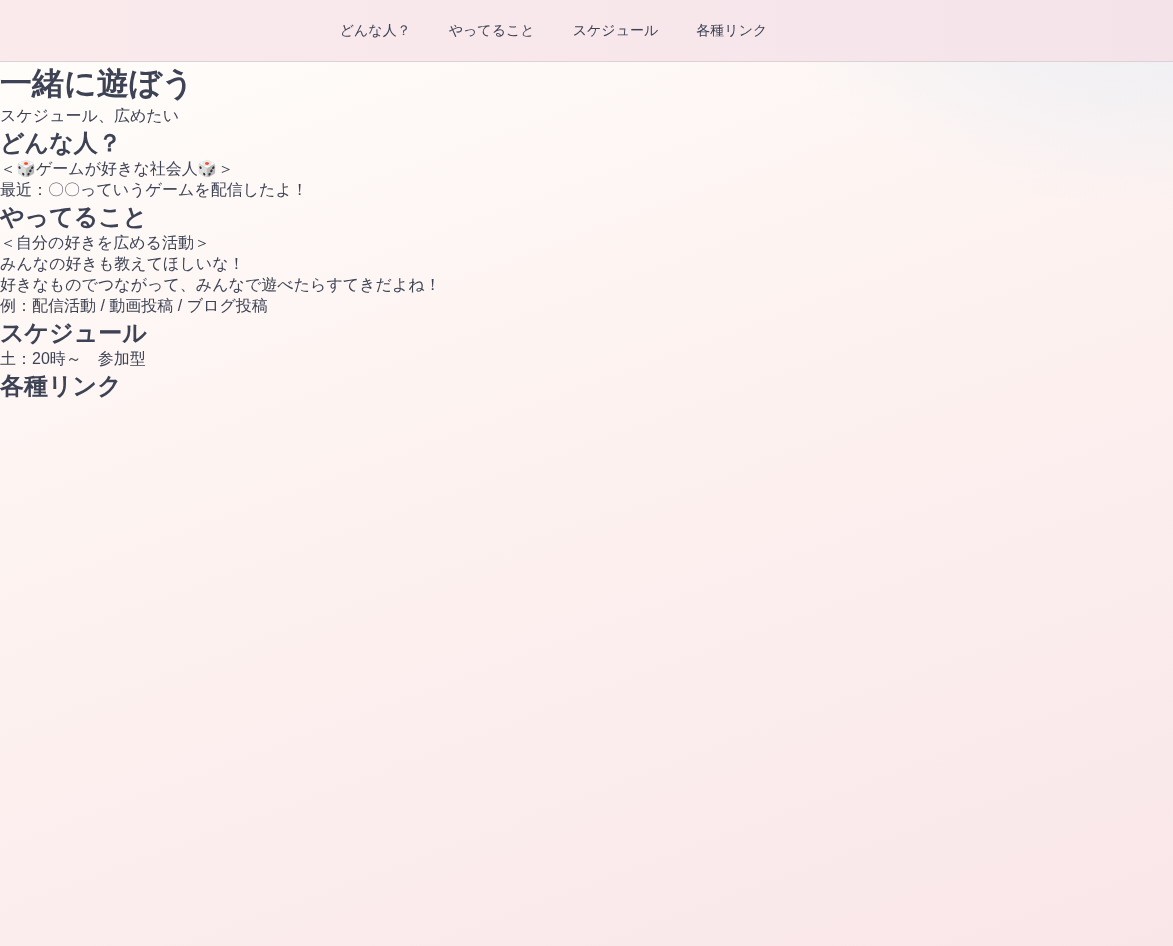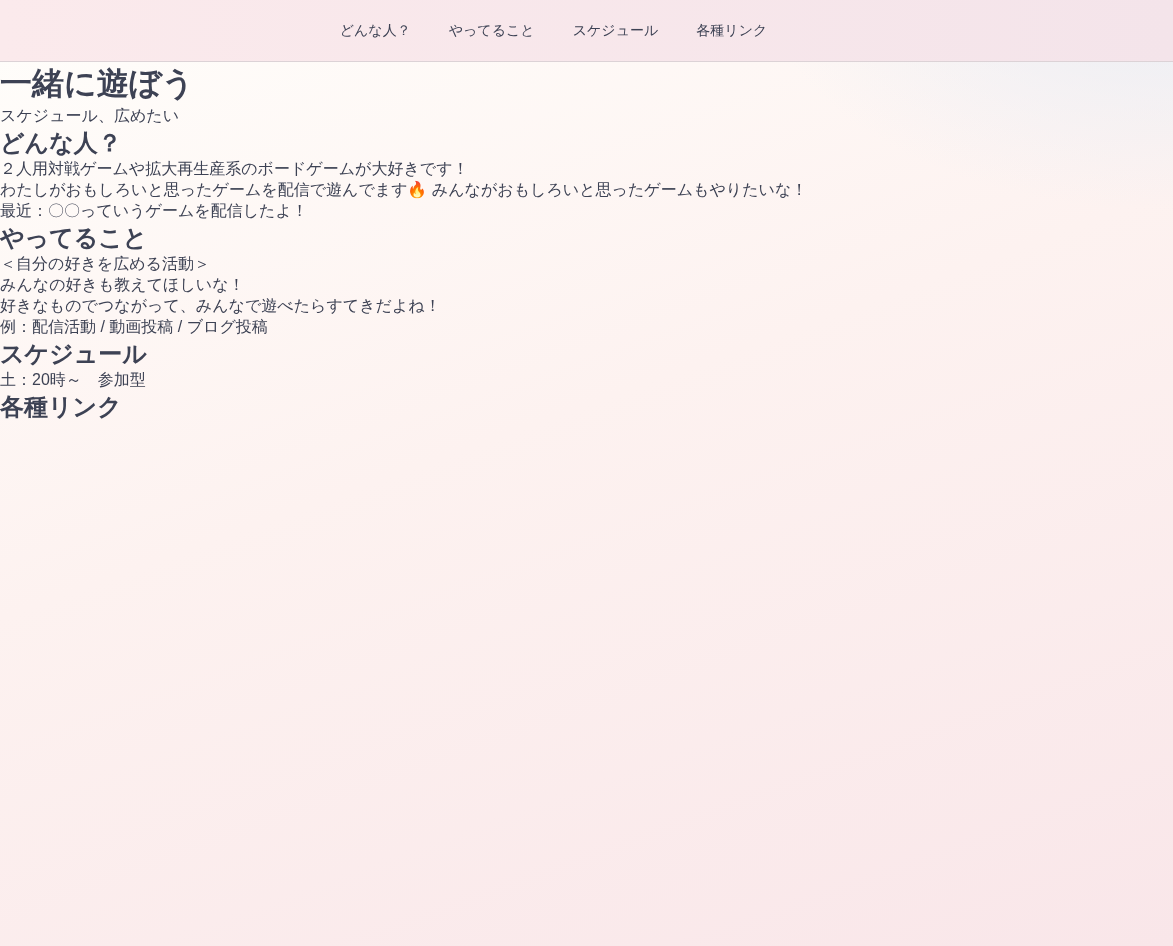--- a/index.html
+++ b/index.html
@@ -94,24 +94,21 @@
 
 <main>
   <h1 class="page-title">一緒に遊ぼう</h1>
   <p class="subtitle">スケジュール、広めたい</p>
 
   <section class="card">
     <div class="card-heading">
       <span class="accent-pill"></span>
       <h2>どんな人？</h2>
     </div>
-    <div class="para">
-      <div>２人用対戦ゲームや拡大再生産系のボードゲームが大好きです！</div>
-      <div>わたしがおもしろいと思ったゲームを配信で遊んでます🔥 みんながおもしろいと思ったゲームもやりたいな！</div>
-    </div>
+    <p class="bold-line">＜🎲ゲームが好きな社会人🎲＞</p>
     <p>最近：〇〇っていうゲームを配信したよ！</p>
   </section>
 
   <section class="card">
     <div class="card-heading">
       <span class="accent-pill"></span>
       <h2>やってること</h2>
     </div>
     <p class="bold-line">＜自分の好きを広める活動＞</p>
     <div class="para">

